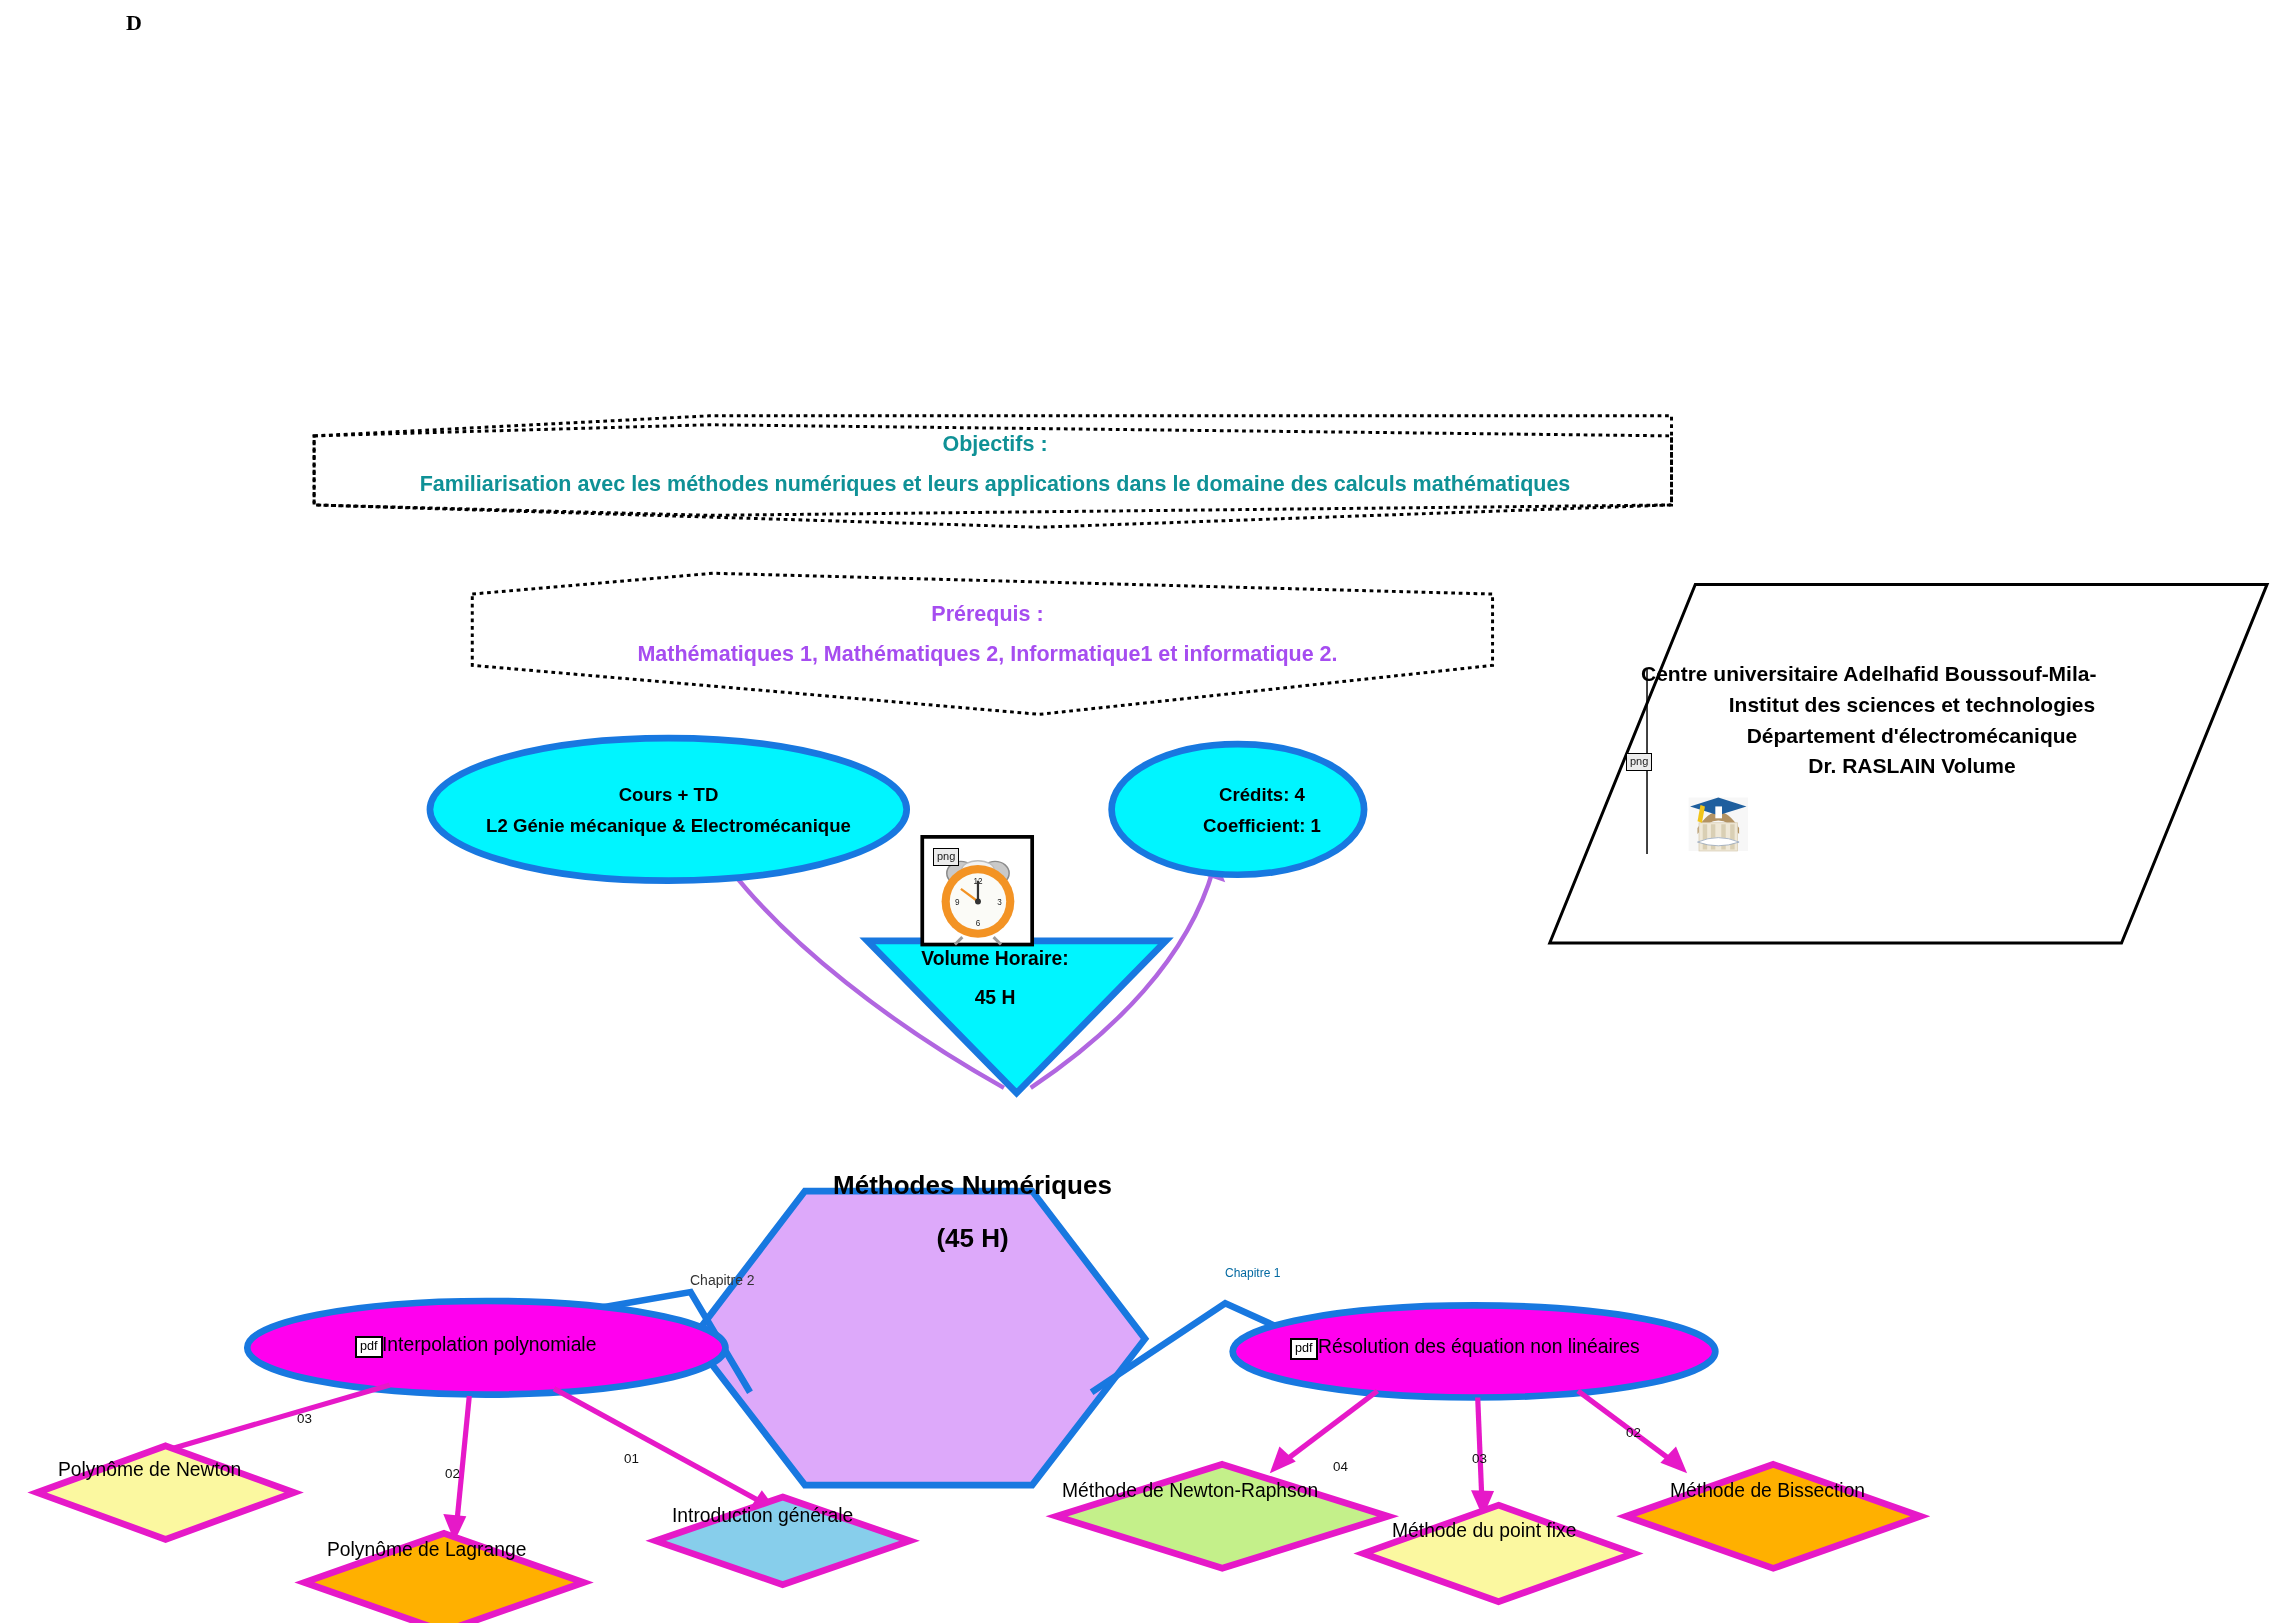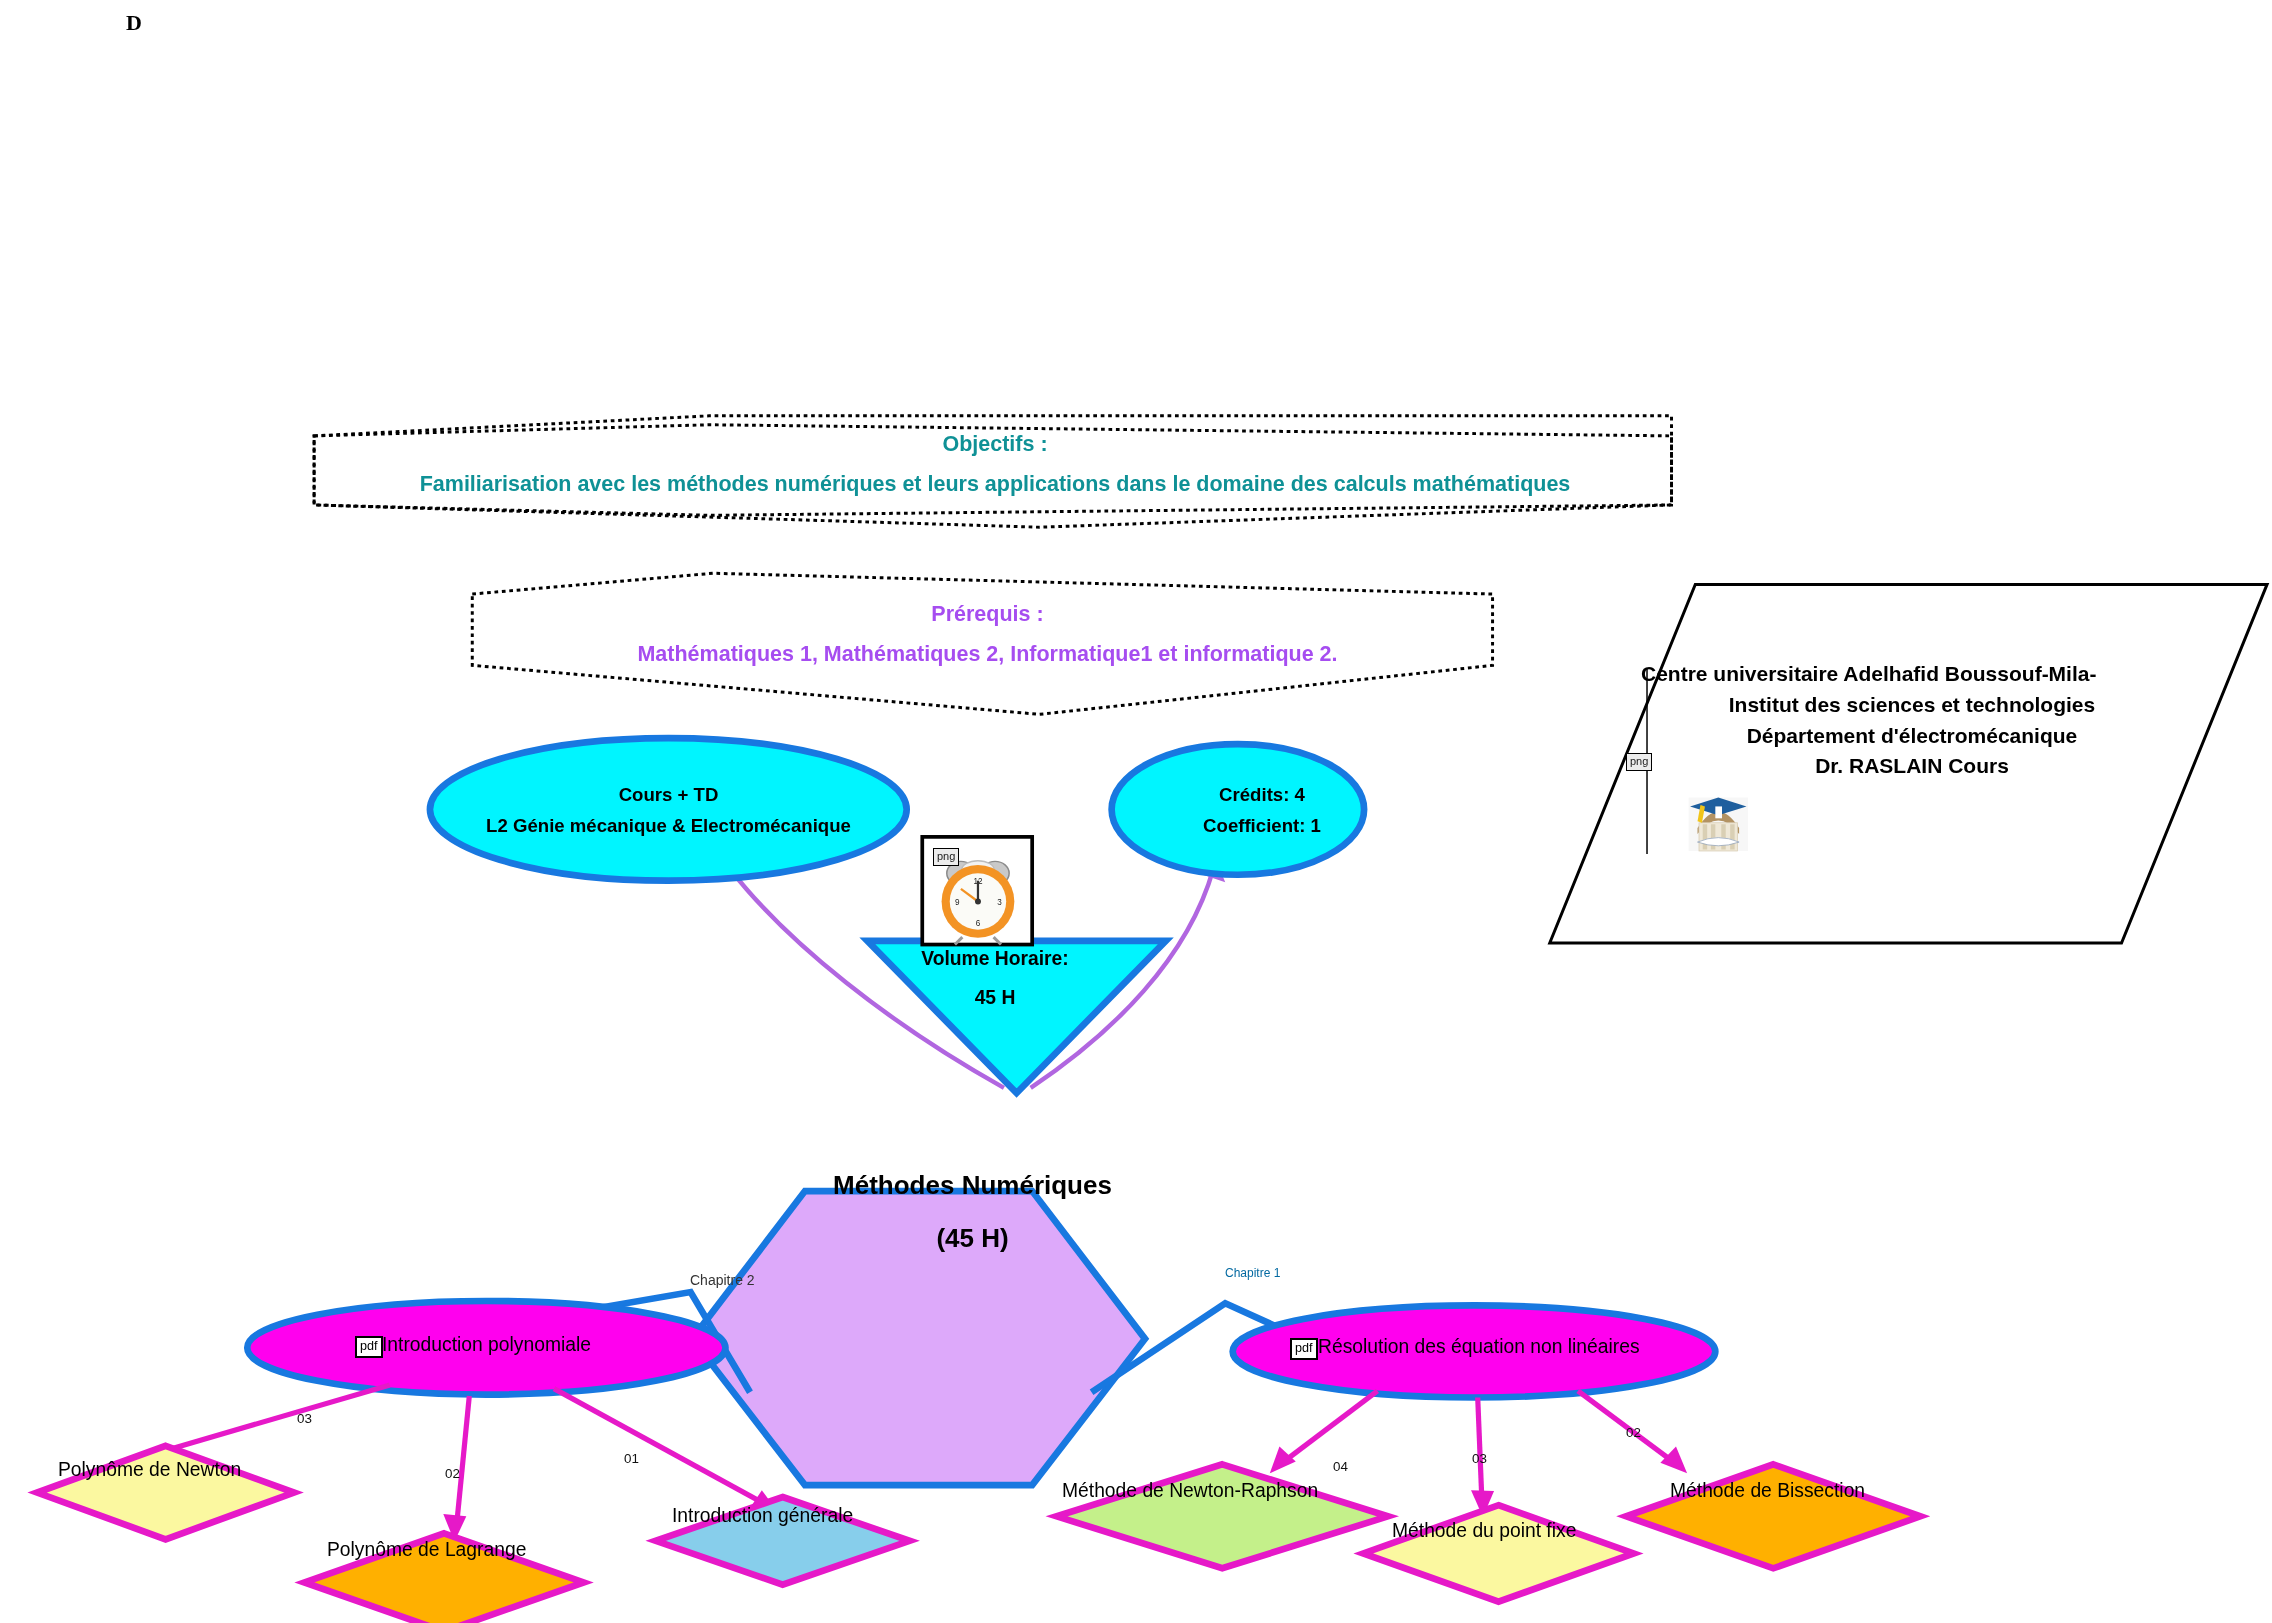--- a/index.html
+++ b/index.html
@@ -169,21 +169,21 @@
 
   <div class="lbl" id="prerequis-text">
     <span class="t1">Prérequis :</span>
     <span>Mathématiques 1, Mathématiques 2, Informatique1 et informatique 2.</span>
   </div>
 
   <div class="lbl" id="institution-text">
     <span>Centre universitaire  Adelhafid Boussouf-Mila-</span>
     <span>Institut des sciences et technologies</span>
     <span>Département d'électromécanique</span>
-    <span>Dr. RASLAIN Cours</span>
+    <span>Dr. RASLAIN Volume</span>
   </div>
   <div class="png-badge" style="left:1626px;top:753px;">png</div>
 
   <div class="lbl" id="cours-td-text">
     <span>Cours + TD</span>
     <span>L2 Génie mécanique &amp; Electromécanique</span>
   </div>
 
   <div class="lbl" id="credits-text">
     <span>Crédits: 4</span>
@@ -199,21 +199,21 @@
 
   <div class="lbl" id="central-text">
     <span>Méthodes Numériques</span>
     <span>(45 H)</span>
   </div>
 
   <div id="chap2-label" class="lbl">Chapitre 2</div>
   <div id="chap1-label" class="lbl">Chapitre 1</div>
 
   <div class="pdf-badge" style="left:355px;top:1336px;">pdf</div>
-  <div class="branch-label" id="interp-label">Introduction polynomiale</div>
+  <div class="branch-label" id="interp-label">Interpolation polynomiale</div>
 
   <div class="pdf-badge" style="left:1290px;top:1338px;">pdf</div>
   <div class="branch-label" id="resol-label">Résolution des équation non linéaires</div>
 
   <div class="edgenum" style="left:297px;top:1411px;">03</div>
   <div class="edgenum" style="left:445px;top:1466px;">02</div>
   <div class="edgenum" style="left:624px;top:1451px;">01</div>
 
   <div class="edgenum" style="left:1333px;top:1459px;">04</div>
   <div class="edgenum" style="left:1472px;top:1451px;">03</div>

